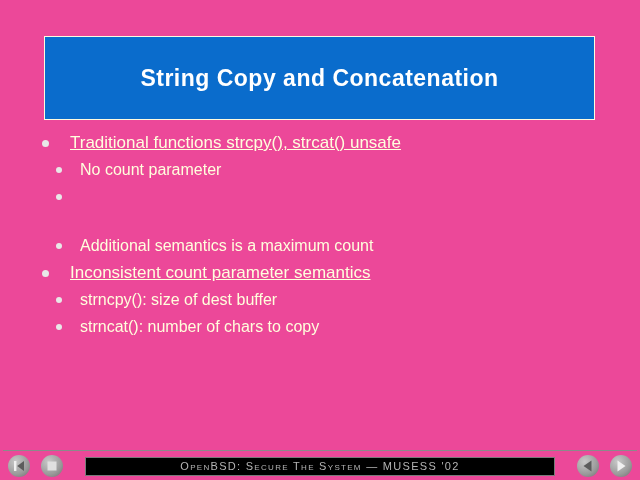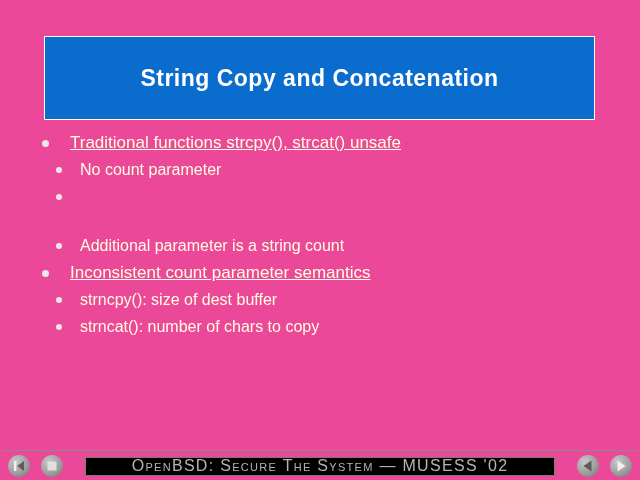--- a/index.html
+++ b/index.html
@@ -140,21 +140,21 @@
     height: 19px;
     border: 1px solid #7a7a7a;
     box-sizing: border-box;
     display: flex;
     align-items: center;
     justify-content: center;
     background: #000000;
   }
   #footer-label {
     color: #b4b4b4;
-    font-size: 16px;
+    font-size: 11px;
     font-variant: small-caps;
     letter-spacing: 1.3px;
     white-space: nowrap;
     line-height: 1;
   }
 </style>
 </head>
 <body>
 
 <div id="slide">
@@ -177,21 +177,21 @@
 
     <div class="bullet-row lvl2">
       <span class="marker"></span>
     </div>
 
     <div class="spacer"></div>
 
 
     <div class="bullet-row lvl2">
       <span class="marker"></span>
-      <span class="btext">Additional parameter is a string count</span>
+      <span class="btext">Additional semantics is a maximum count</span>
     </div>
 
     <div class="bullet-row lvl1">
       <span class="marker"></span>
       <span class="btext">Inconsistent count parameter semantics</span>
     </div>
 
     <div class="bullet-row lvl2">
       <span class="marker"></span>
       <span class="btext">strncpy(): size of dest buffer</span>

